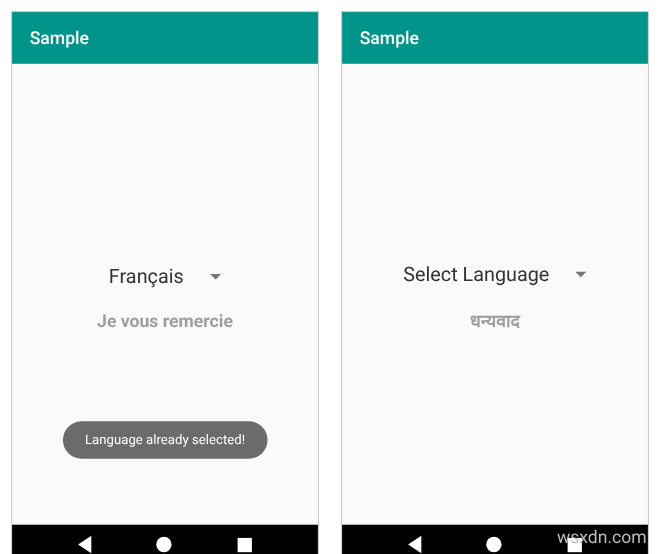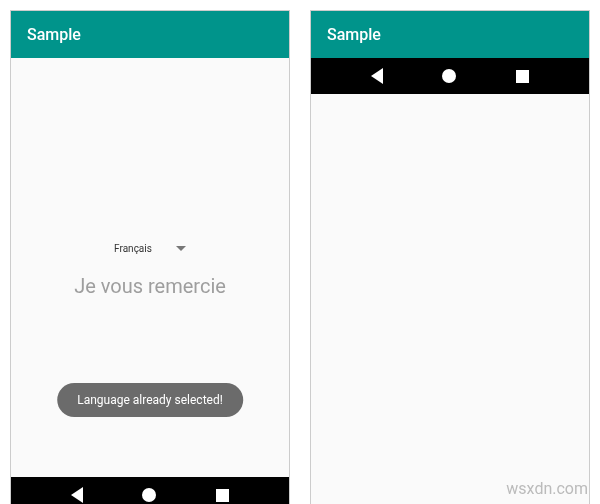--- a/index.html
+++ b/index.html
@@ -39,35 +39,35 @@
       position: relative;
     }
     .spinner {
       display: flex;
       align-items: center;
       gap: 24px;
       cursor: pointer;
       padding: 6px 8px;
     }
     .spinner-text {
-      font-size: 10px;
+      font-size: 18px;
       color: #333;
     }
     .spinner-caret {
       width: 0;
       height: 0;
       border-left: 5px solid transparent;
       border-right: 5px solid transparent;
       border-top: 5px solid #777;
     }
     .message {
       margin-top: 14px;
-      font-size: 20px;
+      font-size: 16px;
       color: #9e9e9e;
-      font-weight: 400;
+      font-weight: 700;
     }
     .toast {
       position: absolute;
       bottom: 60px;
       left: 50%;
       transform: translateX(-50%);
       background: #6b6b6b;
       color: #ffffff;
       font-size: 12px;
       padding: 10px 20px;
@@ -127,20 +127,27 @@
     <div class="nav-back"></div>
     <div class="nav-home"></div>
     <div class="nav-recent"></div>
   </div>
 </div>
 
 <div class="device">
   <div class="appbar">
     <span>Sample</span>
   </div>
+  <div class="content">
+    <div class="spinner">
+      <span class="spinner-text">Select Language</span>
+      <span class="spinner-caret"></span>
+    </div>
+    <div class="message">धन्यवाद</div>
+  </div>
   <div class="navbar">
     <div class="nav-back"></div>
     <div class="nav-home"></div>
     <div class="nav-recent"></div>
   </div>
 </div>
 
 <div class="watermark">wsxdn.com</div>
 
 </body></html>

